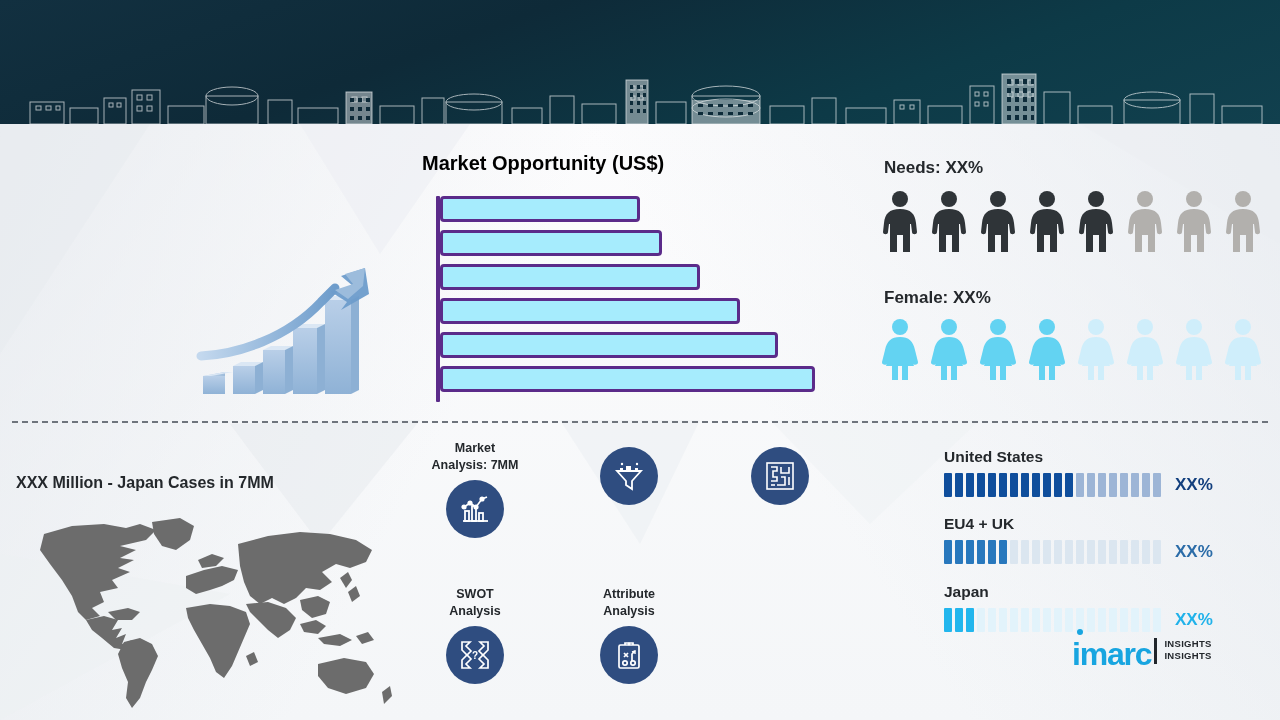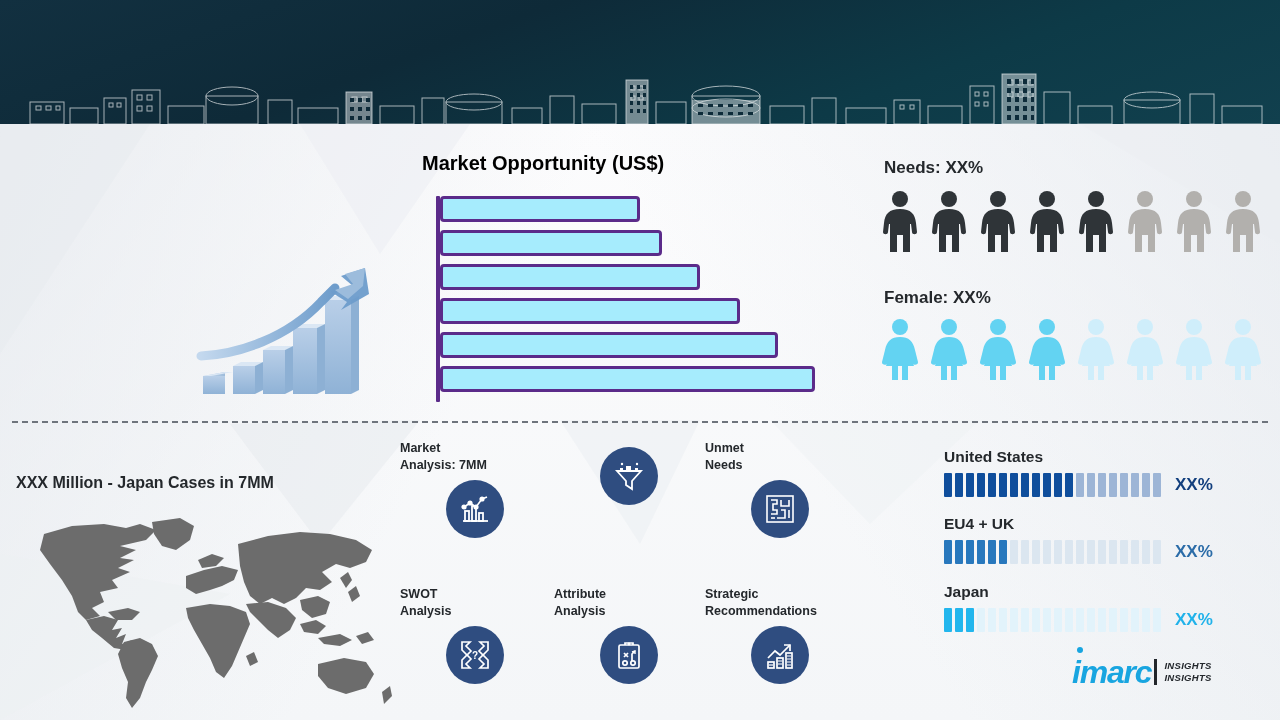--- a/index.html
+++ b/index.html
@@ -73,40 +73,40 @@
     position:absolute; left:16px; top:432px;
     font-size:29px; font-weight:bold; color:#1b3f72; white-space:nowrap;
   }
   .epi-sub {
     position:absolute; left:16px; top:474px;
     font-size:16px; font-weight:bold; color:#24282c; white-space:nowrap;
   }
   .worldmap { position:absolute; left:0px; top:516px; width:420px; height:200px; opacity:.92; }
 
   
-  .icell { position:absolute; width:150px; text-align:left; }
+  .icell { position:absolute; width:150px; text-align:center; }
   .icell .ilabel {
     font-size:12.5px; font-weight:bold; color:#24282c; line-height:1.32; white-space:pre-line;
   }
   .icirc {
     width:58px; height:58px; border-radius:50%;
     background:#2f4d80; margin:7px auto 0;
     display:flex; align-items:center; justify-content:center;
   }
 
   
   .cblock { position:absolute; width:340px; }
   .cname { font-size:15.5px; font-weight:600; color:#24282c; margin-bottom:7px; }
   .crow { display:flex; align-items:center; }
   .csegs { display:flex; gap:3px; }
   .cseg { width:8px; height:24px; border-radius:1px; }
   .cpct { font-size:17px; font-weight:bold; margin-left:14px; }
 
   
-  .logo { position:absolute; left:1072px; top:656px; display:flex; align-items:center;font-style:italic; }
+  .logo { position:absolute; left:1072px; top:638px; display:flex; align-items:flex-start; }
   .logo-word { font-size:32px; font-weight:bold; color:#18a5e0; letter-spacing:-1.2px; line-height:1; position:relative; }
   .logo-dot { position:absolute; left:5px; top:-9px; width:6px; height:6px; border-radius:50%; background:#18a5e0; }
   .logo-bar { width:3px; height:26px; background:#22262b; margin:0 7px 0 3px; }
   .logo-tag { font-size:9.5px; font-weight:bold; color:#22262b; line-height:1.28; letter-spacing:.3px; }
 </style>
 </head>
 <body>
 
 <div id="page">
 
@@ -447,22 +447,20 @@
         <rect x="13" y="6" width="5" height="5" fill="#fff" stroke="none"></rect>
         <rect x="7" y="8" width="3" height="3" fill="#fff" stroke="none"></rect>
         <rect x="22" y="8" width="3" height="3" fill="#fff" stroke="none"></rect>
         <circle cx="9" cy="4" r="1.2" fill="#fff" stroke="none"></circle>
           <circle cx="24" cy="4" r="1.2" fill="#fff" stroke="none"></circle>
       </svg>
     </div>
   </div>
 
   <div class="icell" style="left:705px; top:440px;">
-    <div class="ilabel">Unmet
-Needs</div>
     <div class="icirc">
       <svg width="32" height="32" viewBox="0 0 32 32" fill="none" stroke="#fff" stroke-width="1.6">
         <rect x="3" y="3" width="26" height="26"></rect>
         <path d="M7 7 H13 V11 H9 V17 H13 V21 H7"></path>
         <path d="M17 7 V13 H25 V7"></path>
         <path d="M17 17 H21 V25 H13"></path>
         <path d="M25 17 V25"></path>
         <path d="M7 25 H11"></path>
       </svg>
     </div>
@@ -493,36 +491,20 @@
         <path d="M11 14 L15 18"></path>
           <path d="M15 14 L11 18"></path>
         <path d="M19 22 V15 L22 12"></path>
           <path d="M19 13 L22 12 L22 15" stroke-width="1.4"></path>
         <circle cx="12" cy="24" r="2.2"></circle>
           <circle cx="20" cy="24" r="2.2"></circle>
       </svg>
     </div>
   </div>
 
-  <div class="icell" style="left:705px; top:586px;">
-    <div class="ilabel">Strategic
-Recommendations</div>
-    <div class="icirc">
-      <svg width="32" height="32" viewBox="0 0 32 32" fill="none" stroke="#fff" stroke-width="1.7">
-        <polyline points="4,19 11,12 16,16 26,6"></polyline>
-        <polyline points="20,6 26,6 26,12"></polyline>
-        <rect x="4" y="23" width="6" height="6"></rect>
-          <path d="M5 26 H9" stroke-width="1.2"></path>
-        <rect x="13" y="19" width="6" height="10"></rect>
-          <path d="M14 22 H18 M14 25 H18" stroke-width="1.2"></path>
-        <rect x="22" y="14" width="6" height="15"></rect>
-          <path d="M23 17 H27 M23 20 H27 M23 23 H27 M23 26 H27" stroke-width="1.2"></path>
-      </svg>
-    </div>
-  </div>
 
   <div class="cblock" id="country-0" style="left:944px; top:448px;">
     <div class="cname">United States</div>
     <div class="crow">
         <div class="csegs">
           <div class="cseg" style="background: rgb(15, 78, 156);"></div>
           <div class="cseg" style="background: rgb(15, 78, 156);"></div>
           <div class="cseg" style="background: rgb(15, 78, 156);"></div>
           <div class="cseg" style="background: rgb(15, 78, 156);"></div>
           <div class="cseg" style="background: rgb(15, 78, 156);"></div>

